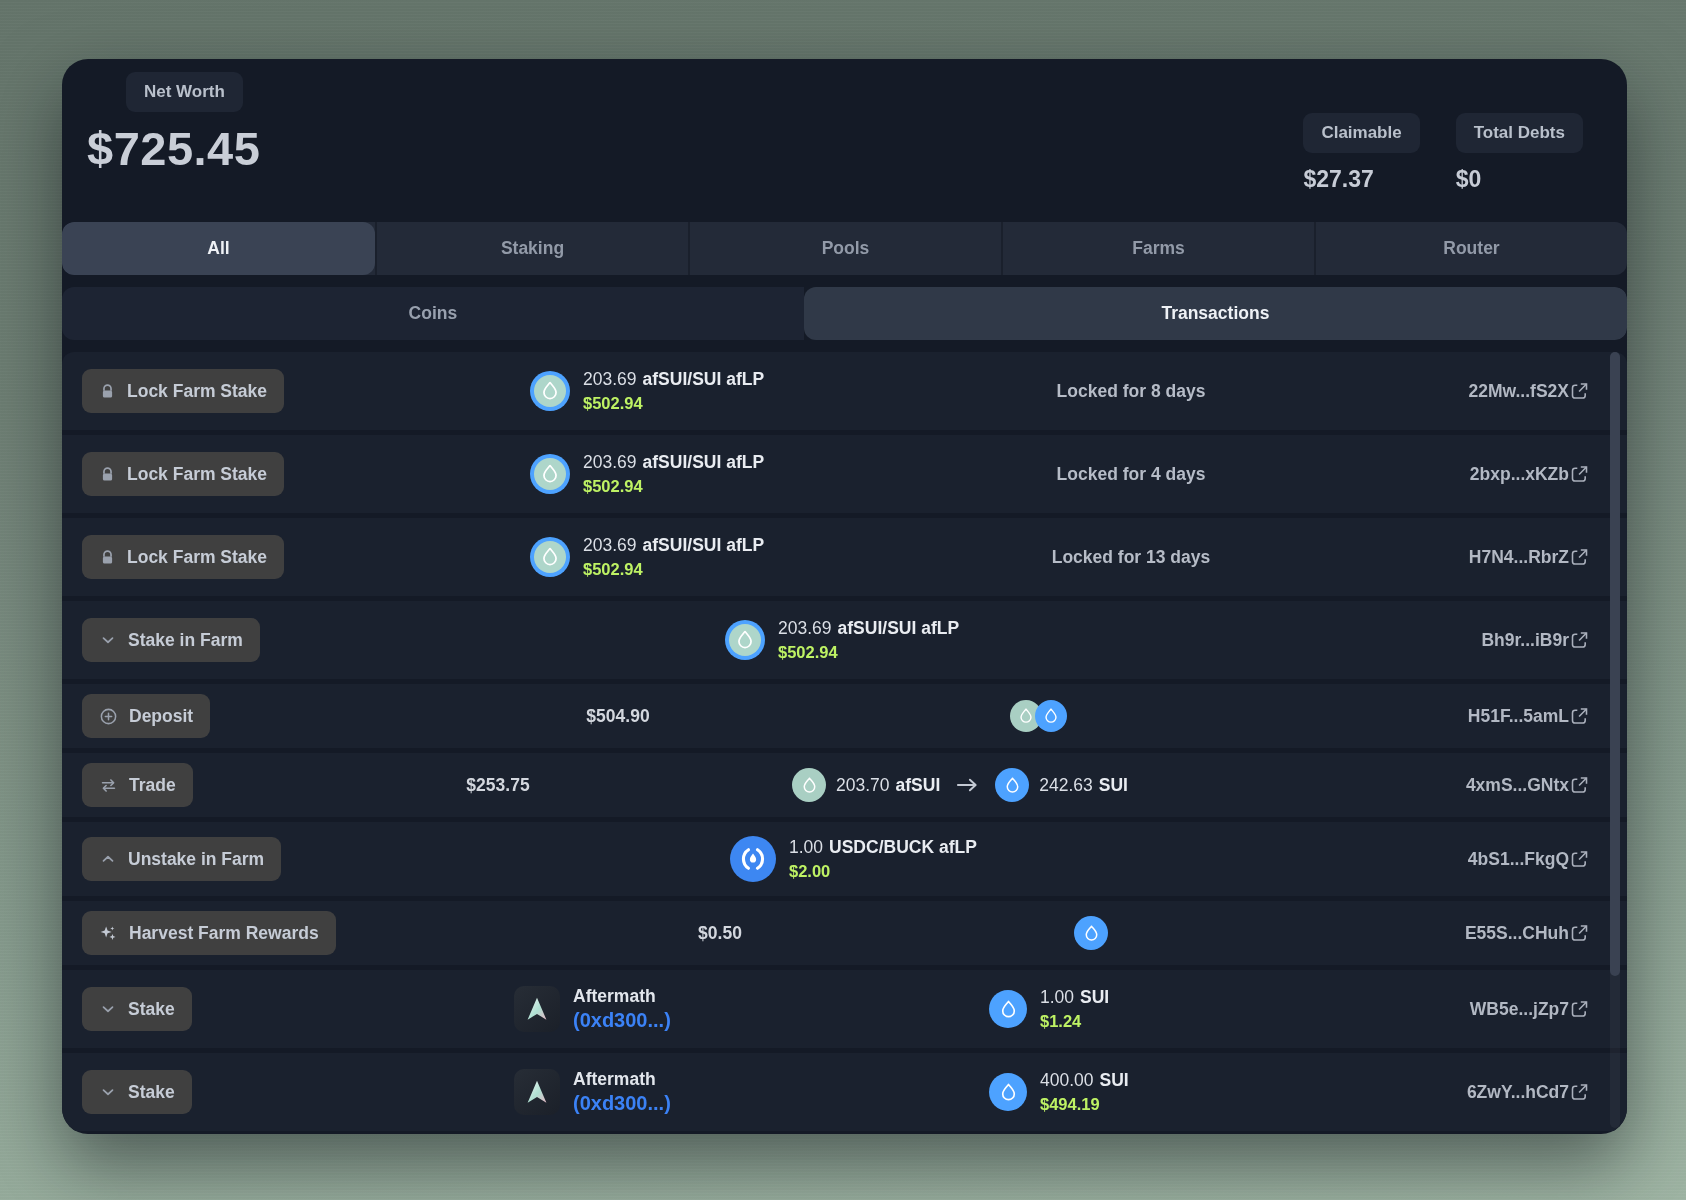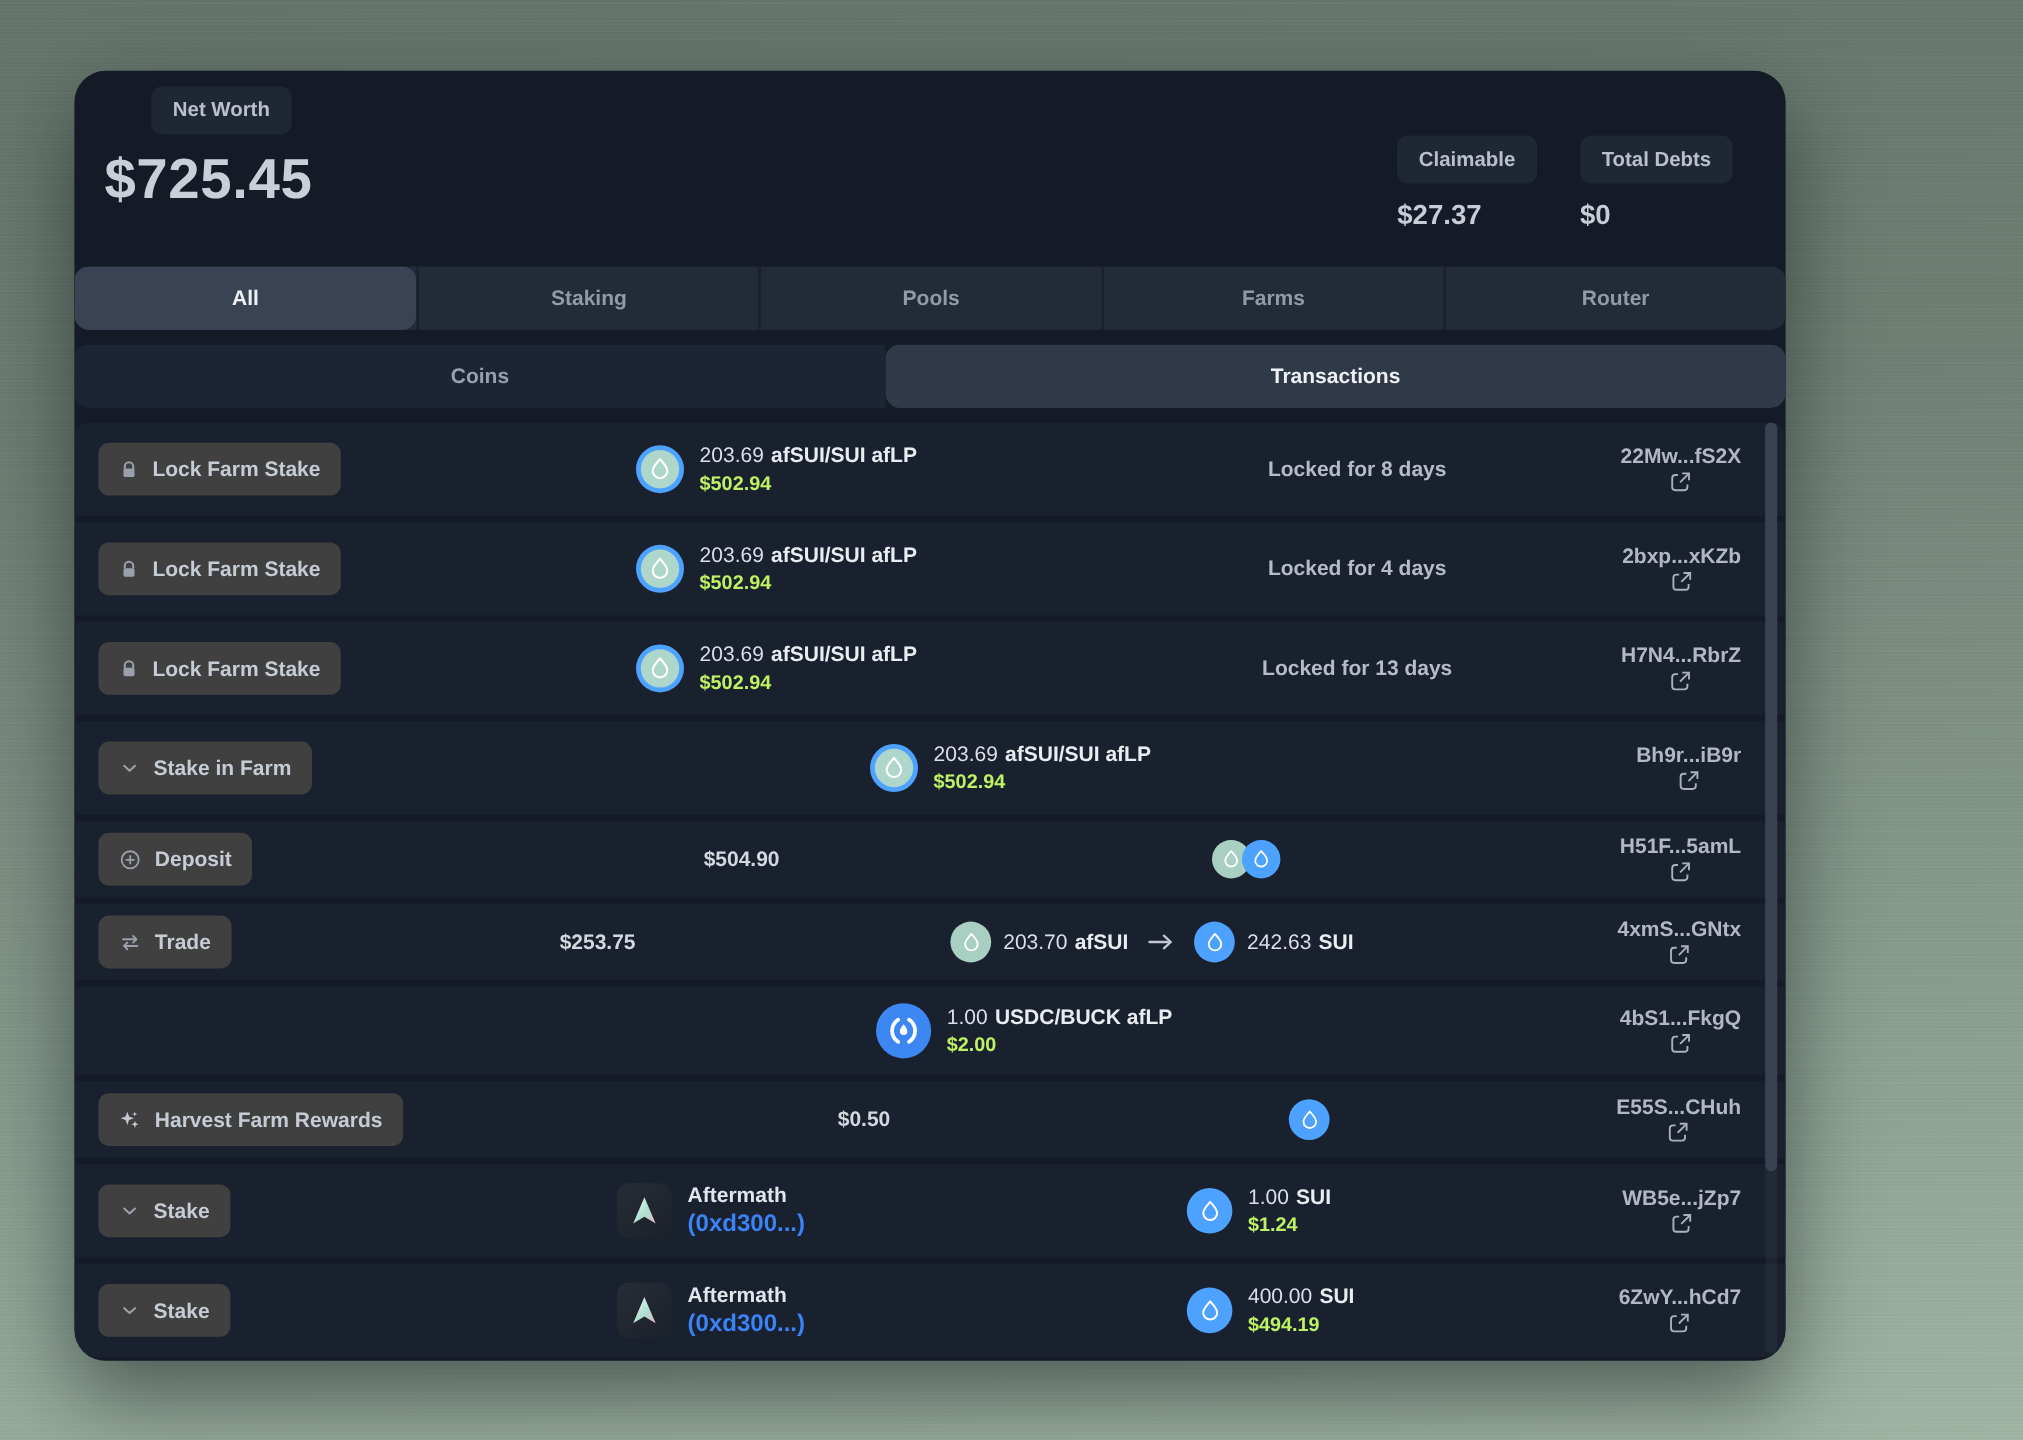--- a/index.html
+++ b/index.html
@@ -1,21 +1,21 @@
 <!DOCTYPE html>
 <html><head>
 <meta charset="utf-8">
 <style>
   html,body{margin:0;padding:0;}
   body{width:1686px;height:1200px;font-family:"Liberation Sans","DejaVu Sans",sans-serif;}
   .stage{position:relative;width:1686px;height:1200px;overflow:hidden;
     background:
       repeating-linear-gradient(0deg, rgba(255,255,255,0.018) 0 1px, rgba(0,0,0,0.012) 1px 3px),
       linear-gradient(175deg,#64746a 0%,#6d7e73 30%,#879c8e 70%,#9fb5a4 100%);}
-  .card{position:absolute;left:62px;top:59px;width:1426px;height:1075px;background:#141a26;
+  .card{position:absolute;left:62px;top:59px;width:1565px;height:1075px;background:#141a26;
     border-radius:26px;overflow:hidden;box-shadow:0 30px 70px rgba(10,15,20,0.5);}
   .pill{display:inline-flex;align-items:center;justify-content:center;background:#1f2634;color:#b9c0cb;
     border-radius:9px;font-size:17px;font-weight:600;height:40px;padding:0 18px;}
   .networth-badge{position:absolute;left:64px;top:13px;}
   .networth-value{position:absolute;left:25px;top:62px;font-size:47px;font-weight:800;color:#c9ced7;letter-spacing:0.5px;}
   .stats{position:absolute;top:54px;right:44px;display:flex;gap:36px;}
   .stat{display:flex;flex-direction:column;}
   .stat-value{margin-top:13px;font-size:23px;font-weight:800;color:#c7ccd6;}
   .tabs-main{position:absolute;left:0;top:163px;width:100%;height:53px;display:grid;
     grid-template-columns:repeat(5,1fr);background:#232a38;border-radius:12px;overflow:hidden;}
@@ -52,21 +52,21 @@
     font-size:17.5px;color:#dbdfe6;font-weight:500;white-space:nowrap;}
   .trade-legs b{font-weight:800;color:#e9ecf1;margin-left:6px;}
   .coin-pair{position:absolute;left:948px;top:50%;transform:translateY(-50%);width:58px;height:32px;}
   .coin-pair .coin{position:absolute;top:0;}
   .proto-block{position:absolute;left:452px;top:50%;transform:translateY(-50%);display:flex;align-items:center;gap:13px;}
   .proto-logo{width:46px;height:46px;border-radius:10px;background:linear-gradient(140deg,#272d36,#1b2029);
     display:flex;align-items:center;justify-content:center;flex:none;}
   .proto-name{font-size:17.5px;color:#e2e6ec;font-weight:600;}
   .proto-addr{font-size:20px;color:#3b82f6;font-weight:600;margin-top:2px;}
   .tx-block{position:absolute;right:37px;top:50%;transform:translateY(-50%);display:flex;align-items:center;
-    font-size:17.5px;font-weight:600;color:#b2b8c3;cursor:pointer;white-space:nowrap;flex-direction:column;}
+    font-size:17.5px;font-weight:600;color:#b2b8c3;cursor:pointer;white-space:nowrap;}
   .sb-track{position:absolute;right:7px;top:293px;width:10px;height:776px;background:rgba(255,255,255,0.045);border-radius:5px;}
   .sb-thumb{position:absolute;top:0;left:0;width:100%;height:624px;background:#3a4252;border-radius:5px;}
 </style>
 </head>
 <body>
 
 <div class="stage">
   <div class="card">
 
     <div class="pill networth-badge">Net Worth</div>
@@ -310,20 +310,28 @@
               <svg width="21" height="21" viewBox="0 0 24 24" fill="none" stroke="#aab0bc" stroke-width="1.8">
                 <path d="M9.5 5.5 H7 a3 3 0 0 0 -3 3 v8.5 a3 3 0 0 0 3 3 h8.5 a3 3 0 0 0 3 -3 V14.5"></path>
                 <path d="M13.5 4 H20 V10.5"></path>
                 <path d="M20 4 L11.5 12.5"></path>
               </svg>
             </span>
         </div>
       </div>
 
       <div class="row h74">
+        <div class="action-badge">
+          <span class="ic">
+              <svg width="18" height="18" viewBox="0 0 24 24">
+                <path d="M6 14.5 L12 9 L18 14.5" fill="none" stroke="#9aa1ad" stroke-width="2.3" stroke-linecap="round" stroke-linejoin="round"></path>
+              </svg>
+            </span>
+          <span>Unstake in Farm</span>
+        </div>
         <div class="amount-block" style="left:668px">
           <div class="coin s46 deep">
               <svg width="30" height="30" viewBox="0 0 24 24">
                 <path d="M8.4 4.6 a8.8 8.8 0 0 0 0 14.8" stroke="#fff" stroke-width="2.5" fill="none" stroke-linecap="round"></path>
                 <path d="M15.6 4.6 a8.8 8.8 0 0 1 0 14.8" stroke="#fff" stroke-width="2.5" fill="none" stroke-linecap="round"></path>
                 <path d="M12 7.6 c-1.5 2-2.5 3.2-2.5 4.7 a2.5 2.5 0 0 0 5 0 c0-1.5-1-2.7-2.5-4.7 Z" fill="#fff"></path>
               </svg>
             </div>
           <div>
             <div class="amount-line1"><span>1.00</span><b>USDC/BUCK afLP</b></div>

